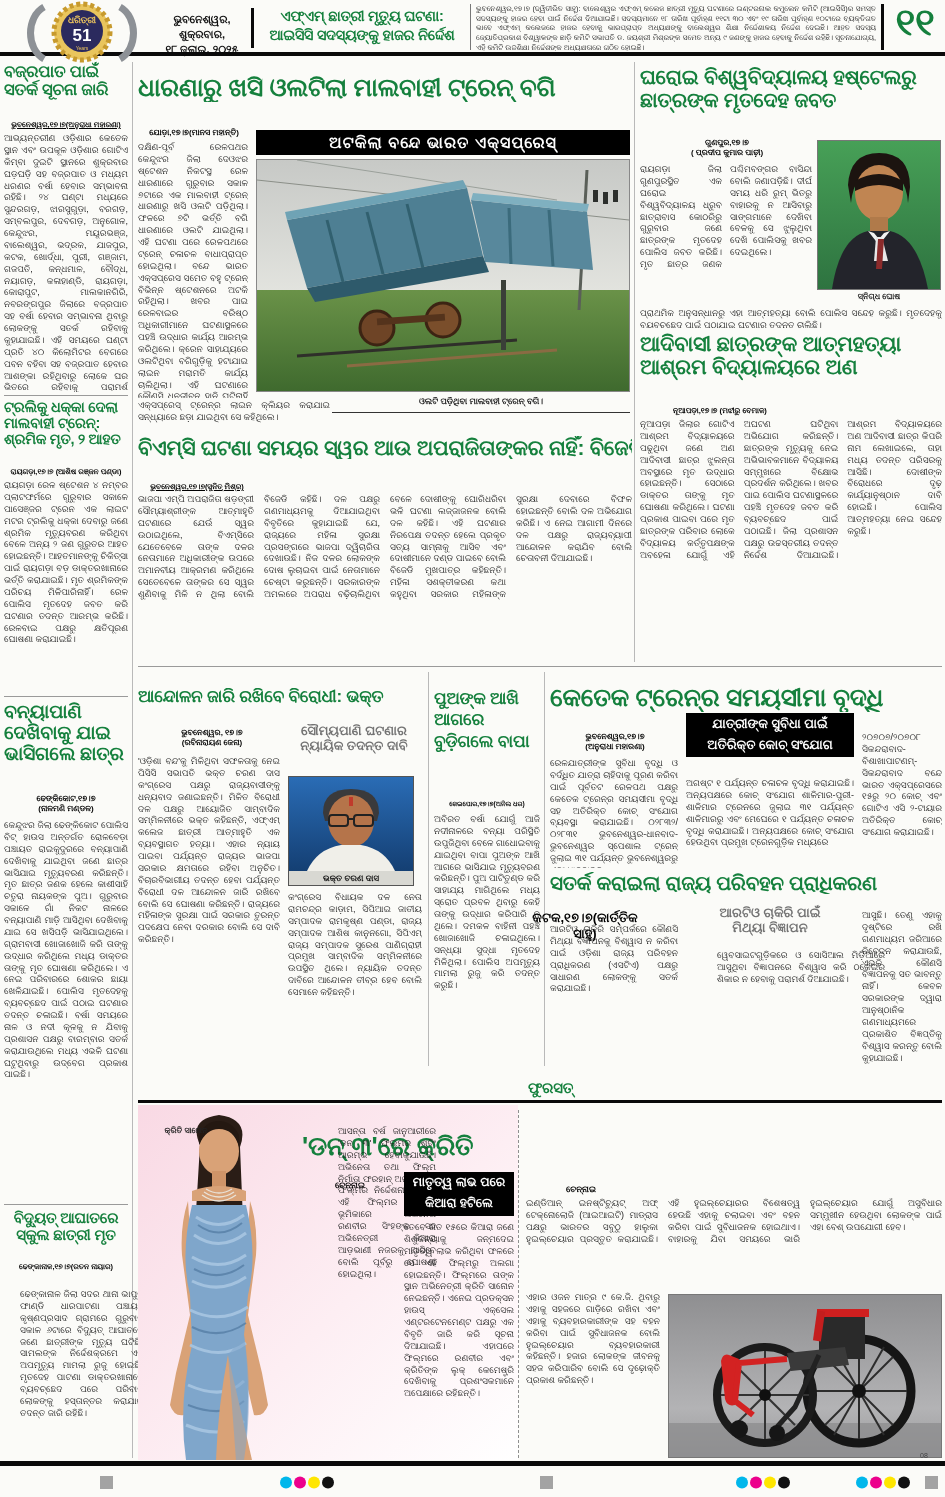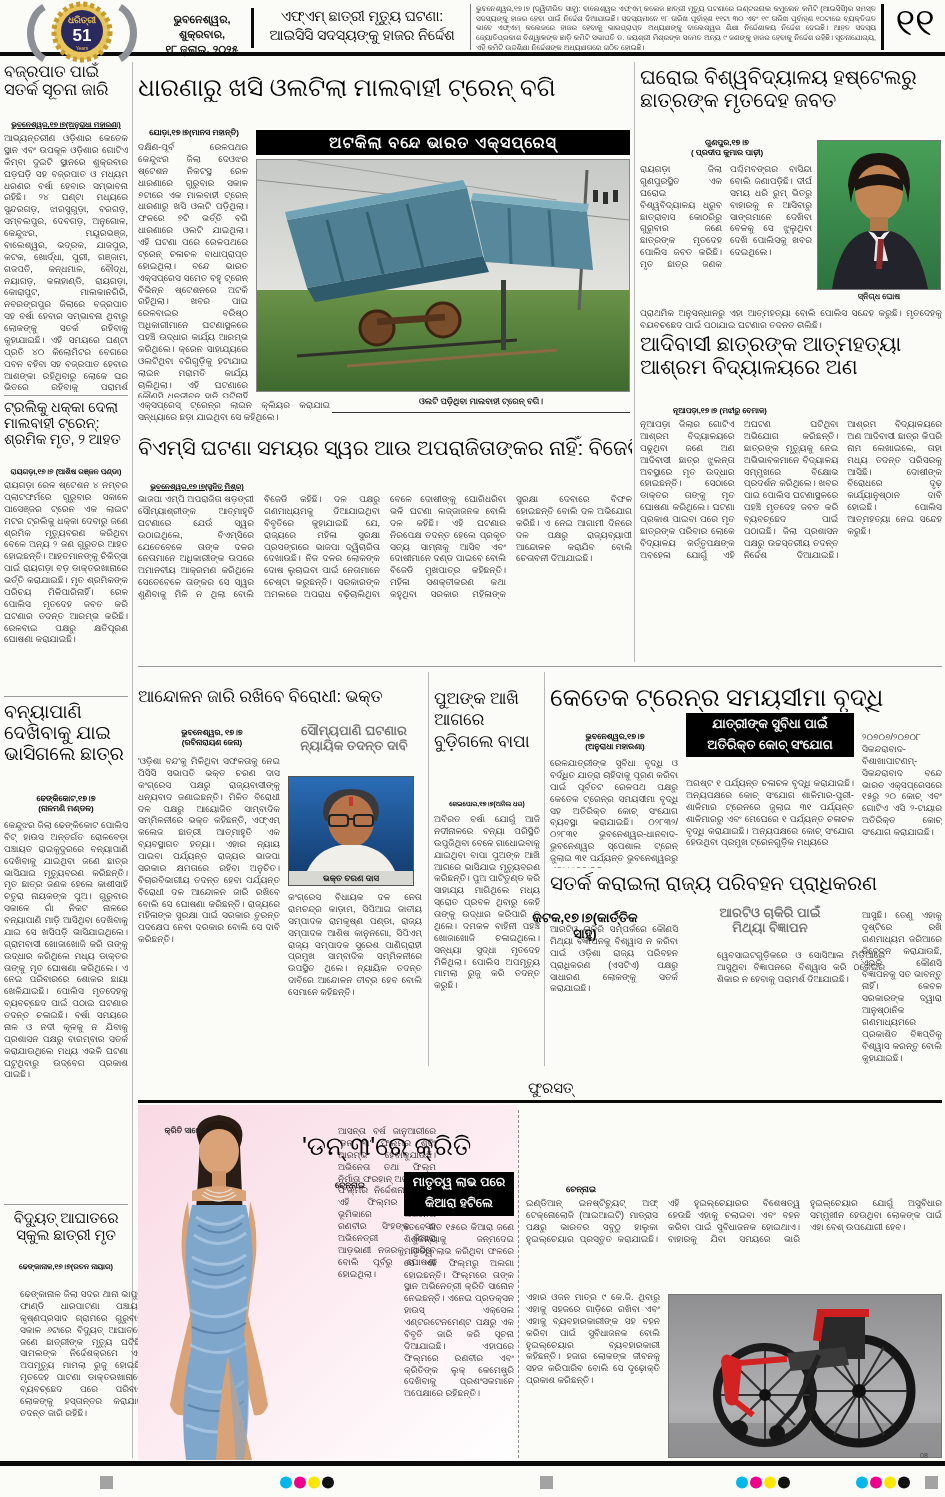--- a/index.html
+++ b/index.html
@@ -1,19 +1,19 @@
 <!DOCTYPE html>
 <html><head>
 <meta charset="utf-8">
 <style>
   html,body{margin:0;padding:0;background:#d9d9d9;}
   #page{position:relative;width:945px;height:1497px;margin:0 auto;background:#fbfbf8;
         font-family:"Liberation Sans","DejaVu Sans",sans-serif;color:#111;overflow:hidden;}
   .abs{position:absolute;box-sizing:border-box;}
-  .head{font-weight:normal;color:#000000;line-height:1.1;letter-spacing:-0.3px;}
+  .head{font-weight:bold;color:#15803d;line-height:1.1;letter-spacing:-0.3px;}
   .one{white-space:nowrap;overflow:hidden;}
   .byline{font-weight:bold;text-align:center;font-size:8px;line-height:1.25;color:#000;}
   .u{text-decoration:underline;}
   .btxt{font-size:9px;line-height:1.32;text-align:justify;color:#1d1d1d;overflow:hidden;}
   .kicker{background:#000;color:#fff;font-weight:bold;text-align:center;overflow:hidden;}
   .vrule{width:1px;background:#b9b9b9;}
   .vdash{width:0;border-left:1px dashed #8f8f8f;}
   .hrule{height:1px;background:#9a9a9a;}
   .hrule-dark{height:1px;background:#333;}
   .blackbar{background:#0a0a0a;}

